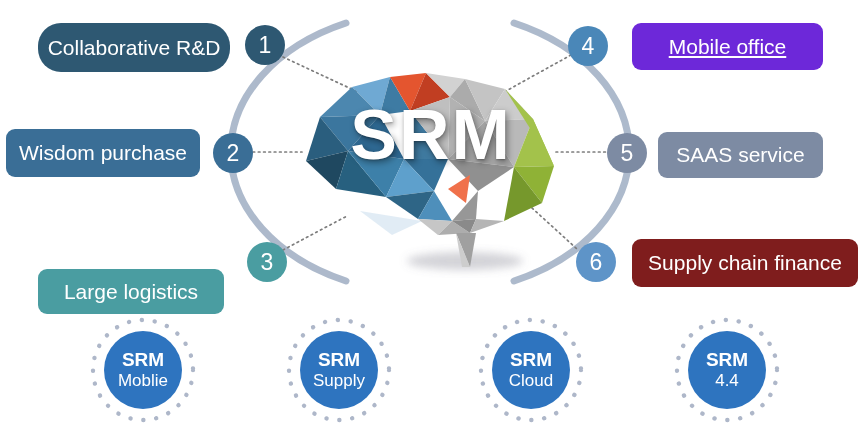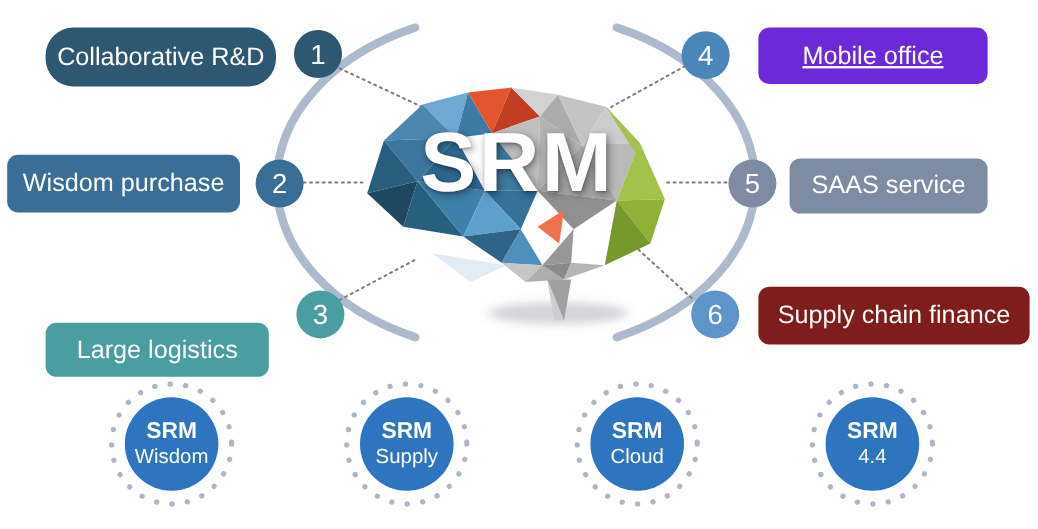--- a/index.html
+++ b/index.html
@@ -147,21 +147,21 @@
   <div class="num-circle n4" style="background: rgb(74, 135, 184);">4</div>
   <div class="num-circle n5" style="background: rgb(125, 139, 163);">5</div>
   <div class="num-circle n6" style="background: rgb(94, 148, 200);">6</div>
 
   <div class="product p1">
     <svg width="108" height="108">
       <circle cx="54" cy="54" r="50" fill="none" stroke-width="4.4" stroke-dasharray="0.1 12.9" stroke-linecap="round" stroke="#AEB7C9"></circle>
     </svg>
     <div class="pcircle" style="background: rgb(46, 116, 191);">
       <div class="pline1">SRM</div>
-      <div class="pline2">Wisdom</div>
+      <div class="pline2">Moblie</div>
     </div>
   </div>
 
   <div class="product p2">
     <svg width="108" height="108">
       <circle cx="54" cy="54" r="50" fill="none" stroke-width="4.4" stroke-dasharray="0.1 12.9" stroke-linecap="round" stroke="#AEB7C9"></circle>
     </svg>
     <div class="pcircle" style="background: rgb(46, 116, 191);">
       <div class="pline1">SRM</div>
       <div class="pline2">Supply</div>

